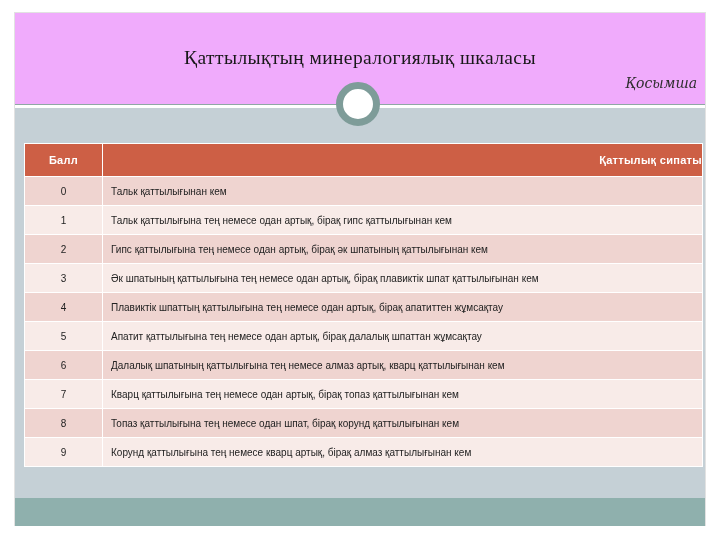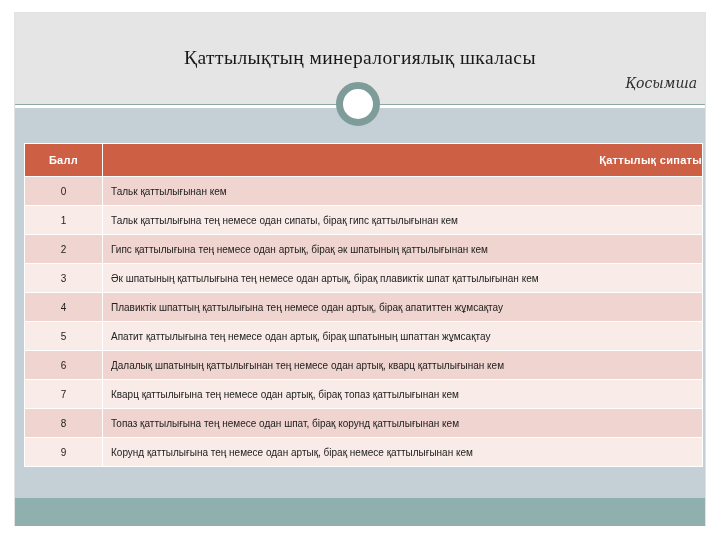--- a/index.html
+++ b/index.html
@@ -32,21 +32,21 @@
     pointer-events: none;
   }
 
   
   .header-zone {
     position: absolute;
     left: 15px;
     top: 13px;
     width: 690px;
     height: 92px;
-    background: #e5e5e5;
+    background: #f0abfc;
   }
   .slide-title {
     position: absolute;
     left: 0;
     top: 34px;
     width: 690px;
     text-align: center;
     font-size: 19.5px;
     letter-spacing: 0.4px;
     color: #181818;
@@ -181,51 +181,51 @@
           <th class="th-desc">Қаттылық сипаты</th>
         </tr>
       </thead>
       <tbody id="table-body">
           <tr class="band-dark">
             <td class="td-score">0</td>
             <td class="td-desc">Тальк қаттылығынан кем</td>
           </tr>
           <tr class="band-light">
             <td class="td-score">1</td>
-            <td class="td-desc">Тальк қаттылығына тең немесе одан сипаты, бірақ гипс қаттылығынан кем</td>
+            <td class="td-desc">Тальк қаттылығына тең немесе одан артық, бірақ гипс қаттылығынан кем</td>
           </tr>
           <tr class="band-dark">
             <td class="td-score">2</td>
             <td class="td-desc">Гипс қаттылығына тең немесе одан артық, бірақ әк шпатының қаттылығынан кем</td>
           </tr>
           <tr class="band-light">
             <td class="td-score">3</td>
             <td class="td-desc">Әк шпатының қаттылығына тең немесе одан артық, бірақ плавиктік шпат қаттылығынан кем</td>
           </tr>
           <tr class="band-dark">
             <td class="td-score">4</td>
             <td class="td-desc">Плавиктік шпаттың қаттылығына тең немесе одан артық, бірақ апатиттен жұмсақтау</td>
           </tr>
           <tr class="band-light">
             <td class="td-score">5</td>
-            <td class="td-desc">Апатит қаттылығына тең немесе одан артық, бірақ шпатының шпаттан жұмсақтау</td>
+            <td class="td-desc">Апатит қаттылығына тең немесе одан артық, бірақ далалық шпаттан жұмсақтау</td>
           </tr>
           <tr class="band-dark">
             <td class="td-score">6</td>
-            <td class="td-desc">Далалық шпатының қаттылығынан тең немесе одан артық, кварц қаттылығынан кем</td>
+            <td class="td-desc">Далалық шпатының қаттылығына тең немесе алмаз артық, кварц қаттылығынан кем</td>
           </tr>
           <tr class="band-light">
             <td class="td-score">7</td>
             <td class="td-desc">Кварц қаттылығына тең немесе одан артық, бірақ топаз қаттылығынан кем</td>
           </tr>
           <tr class="band-dark">
             <td class="td-score">8</td>
             <td class="td-desc">Топаз қаттылығына тең немесе одан шпат, бірақ корунд қаттылығынан кем</td>
           </tr>
           <tr class="band-light">
             <td class="td-score">9</td>
-            <td class="td-desc">Корунд қаттылығына тең немесе одан артық, бірақ немесе қаттылығынан кем</td>
+            <td class="td-desc">Корунд қаттылығына тең немесе кварц артық, бірақ алмаз қаттылығынан кем</td>
           </tr>
         </tbody>
     </table>
   </div>
 
 </div>
 
 </body></html>

